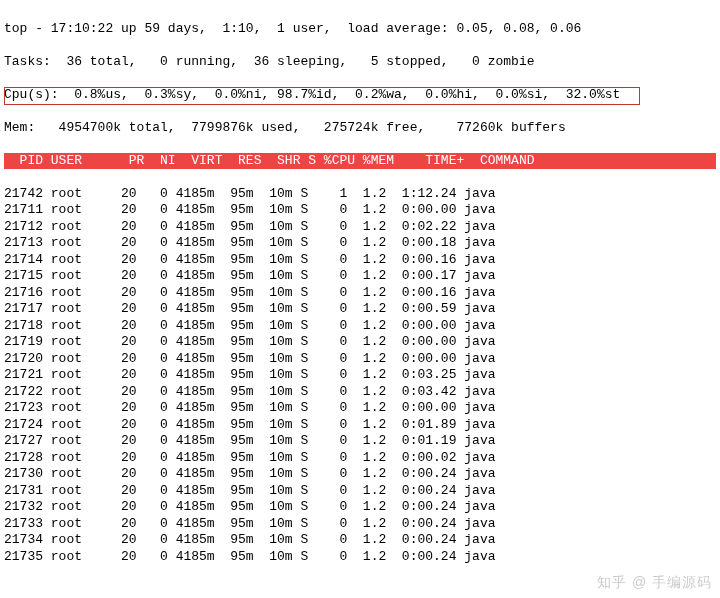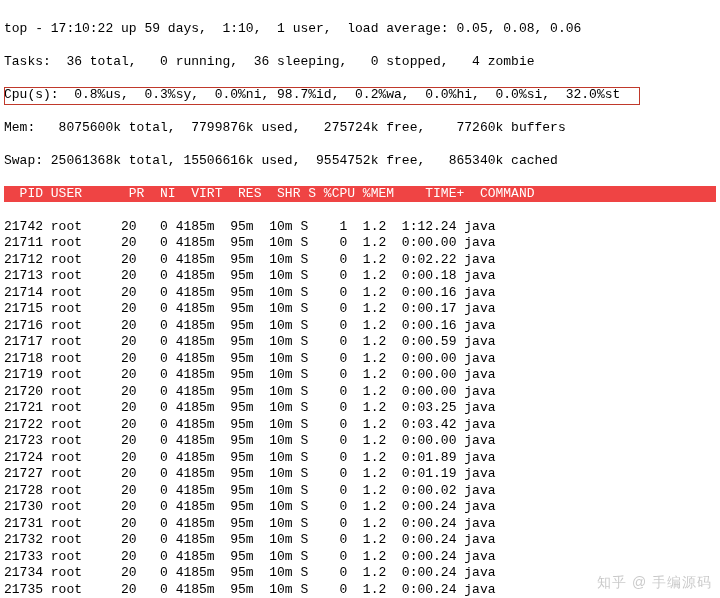--- a/index.html
+++ b/index.html
@@ -44,21 +44,20 @@
     font-size: 14px;
     letter-spacing: 1px;
     pointer-events: none;
   }
 </style>
 </head>
 <body>
 
 <div class="term">
 <span class="row">top - 17:10:22 up 59 days,  1:10,  1 user,  load average: 0.05, 0.08, 0.06</span>
-<span class="row">Tasks:  36 total,   0 running,  36 sleeping,   0 stopped,   4 zombie</span>
+<span class="row">Tasks:  36 total,   0 running,  36 sleeping,   5 stopped,   0 zombie</span>
 <span class="row">Cpu(s):  0.8%us,  0.3%sy,  0.0%ni, 98.7%id,  0.2%wa,  0.0%hi,  0.0%si,  32.0%st</span>
-<span class="row">Mem:   8075600k total,  7799876k used,   275724k free,    77260k buffers</span>
-<span class="row">Swap: 25061368k total, 15506616k used,  9554752k free,   865340k cached</span>
+<span class="row">Mem:   4954700k total,  7799876k used,   275724k free,    77260k buffers</span>
 <span class="row hdr">  PID USER      PR  NI  VIRT  RES  SHR S %CPU %MEM    TIME+  COMMAND           </span>
 <div id="rows"><span class="row">21742 root     20   0 4185m  95m  10m S    1  1.2  1:12.24 java</span><span class="row">21711 root     20   0 4185m  95m  10m S    0  1.2  0:00.00 java</span><span class="row">21712 root     20   0 4185m  95m  10m S    0  1.2  0:02.22 java</span><span class="row">21713 root     20   0 4185m  95m  10m S    0  1.2  0:00.18 java</span><span class="row">21714 root     20   0 4185m  95m  10m S    0  1.2  0:00.16 java</span><span class="row">21715 root     20   0 4185m  95m  10m S    0  1.2  0:00.17 java</span><span class="row">21716 root     20   0 4185m  95m  10m S    0  1.2  0:00.16 java</span><span class="row">21717 root     20   0 4185m  95m  10m S    0  1.2  0:00.59 java</span><span class="row">21718 root     20   0 4185m  95m  10m S    0  1.2  0:00.00 java</span><span class="row">21719 root     20   0 4185m  95m  10m S    0  1.2  0:00.00 java</span><span class="row">21720 root     20   0 4185m  95m  10m S    0  1.2  0:00.00 java</span><span class="row">21721 root     20   0 4185m  95m  10m S    0  1.2  0:03.25 java</span><span class="row">21722 root     20   0 4185m  95m  10m S    0  1.2  0:03.42 java</span><span class="row">21723 root     20   0 4185m  95m  10m S    0  1.2  0:00.00 java</span><span class="row">21724 root     20   0 4185m  95m  10m S    0  1.2  0:01.89 java</span><span class="row">21727 root     20   0 4185m  95m  10m S    0  1.2  0:01.19 java</span><span class="row">21728 root     20   0 4185m  95m  10m S    0  1.2  0:00.02 java</span><span class="row">21730 root     20   0 4185m  95m  10m S    0  1.2  0:00.24 java</span><span class="row">21731 root     20   0 4185m  95m  10m S    0  1.2  0:00.24 java</span><span class="row">21732 root     20   0 4185m  95m  10m S    0  1.2  0:00.24 java</span><span class="row">21733 root     20   0 4185m  95m  10m S    0  1.2  0:00.24 java</span><span class="row">21734 root     20   0 4185m  95m  10m S    0  1.2  0:00.24 java</span><span class="row">21735 root     20   0 4185m  95m  10m S    0  1.2  0:00.24 java</span></div>
 <div class="highlight-box"></div>
 </div>
 <div class="watermark">知乎 @ 手编源码</div>
 
 </body></html>

